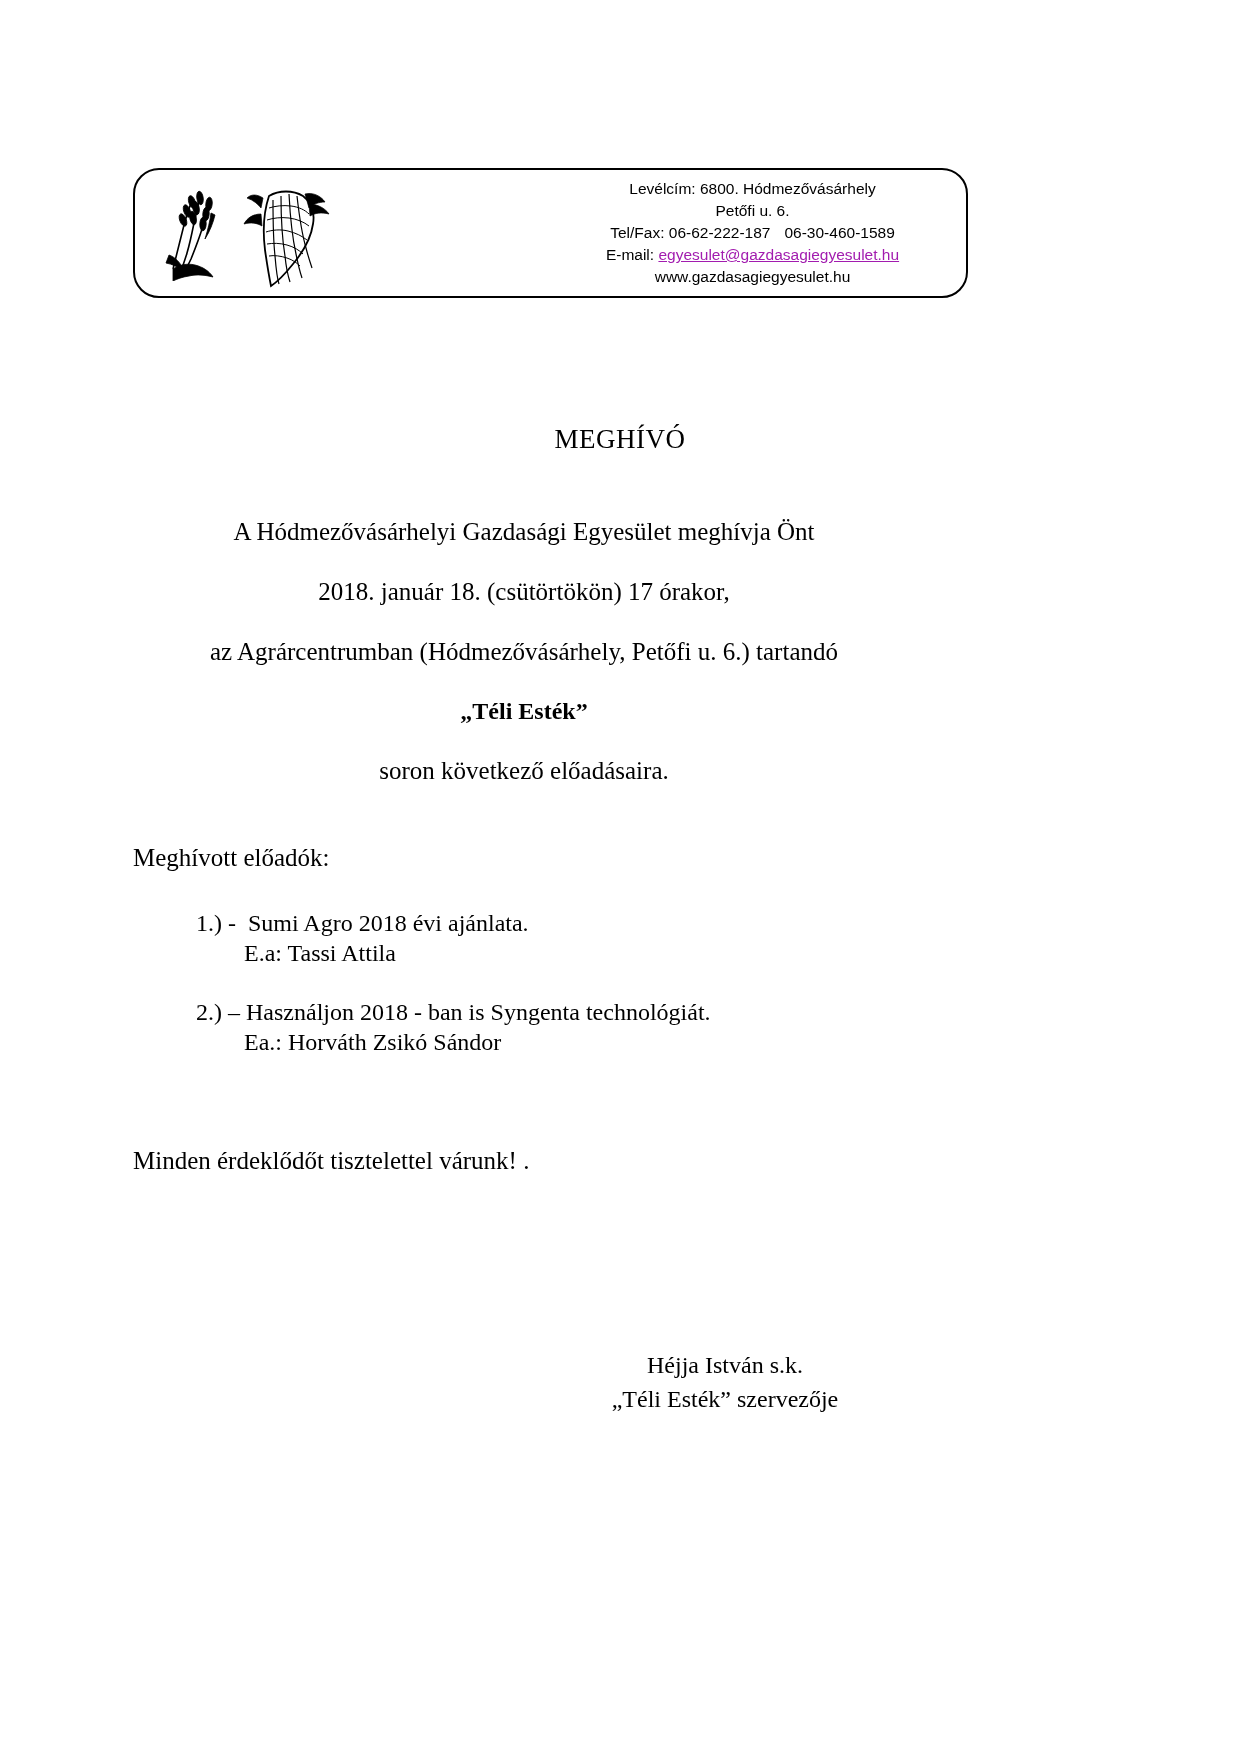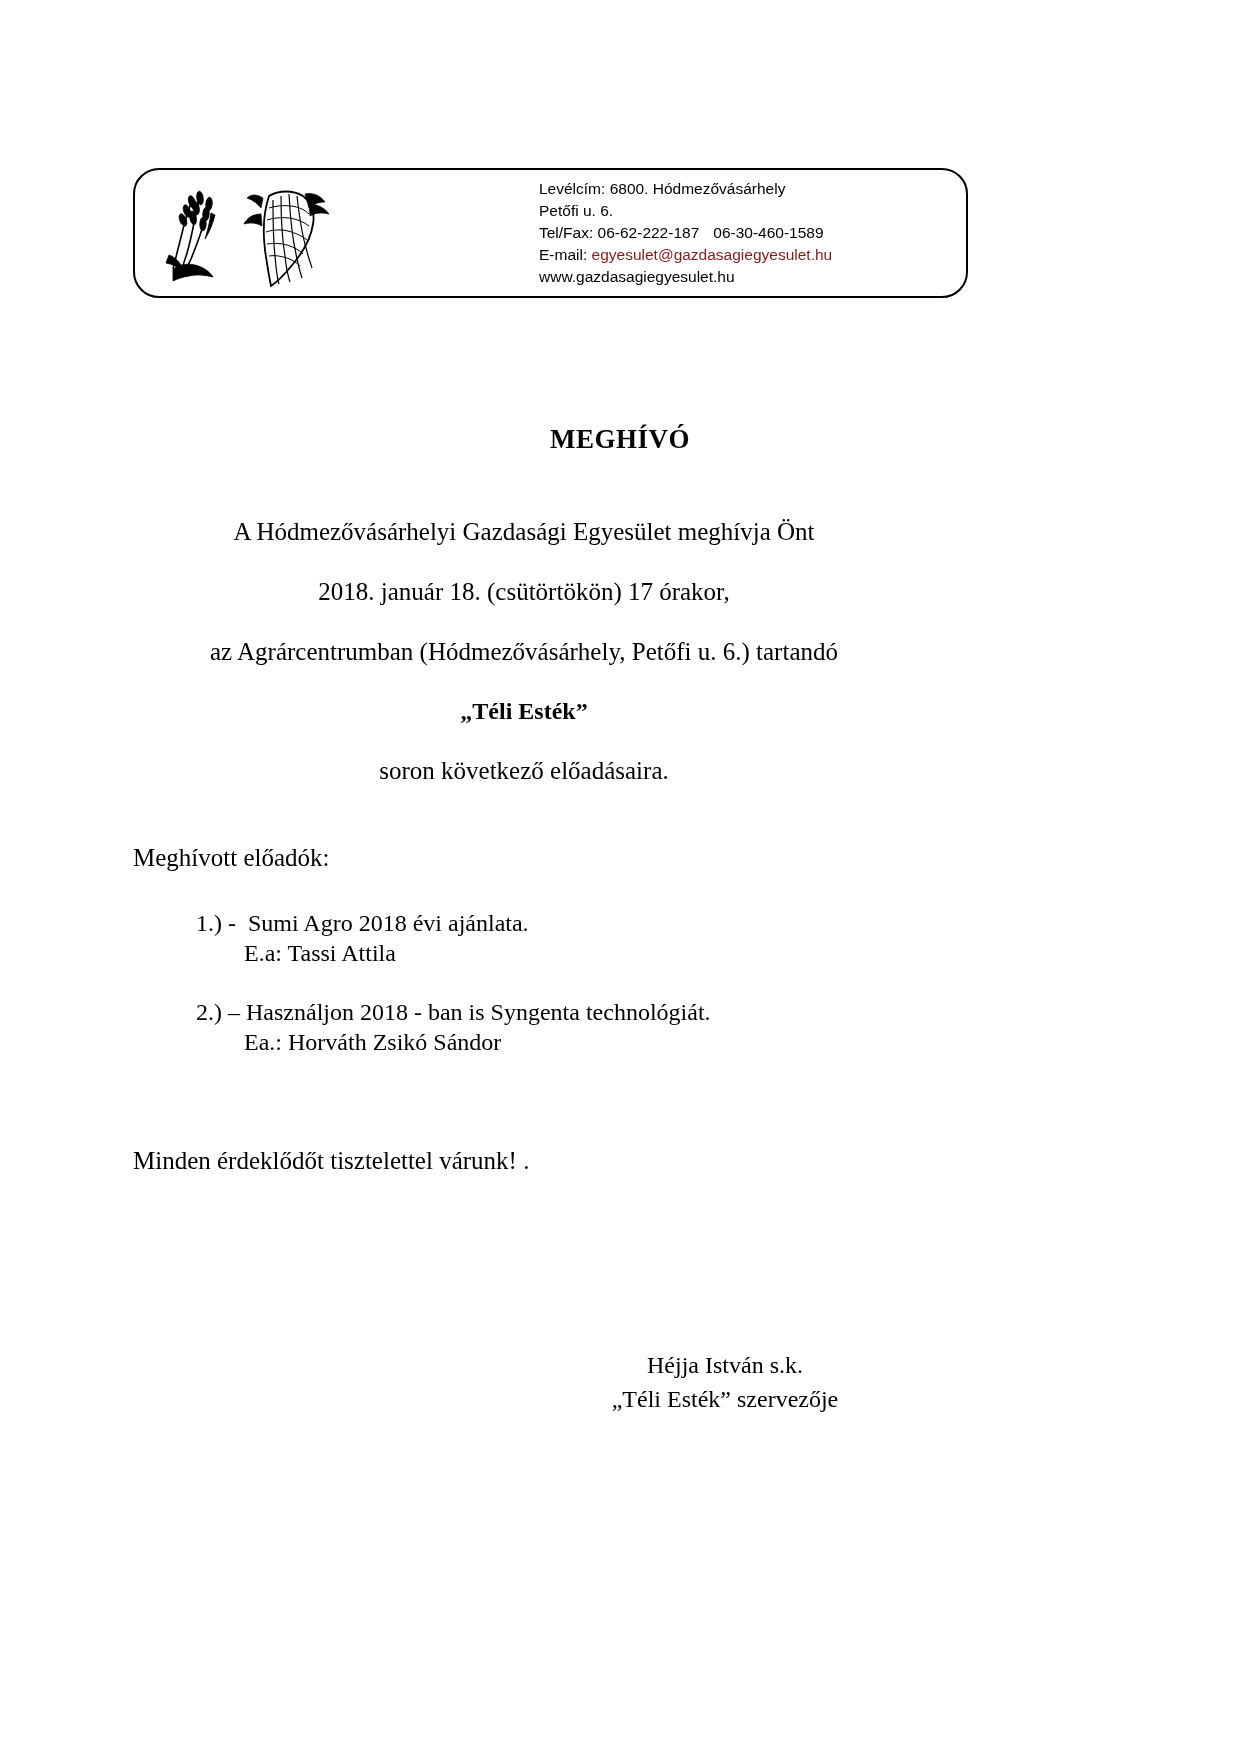--- a/index.html
+++ b/index.html
@@ -72,44 +72,45 @@
   .corn-mid {
     width: 92px;
     height: 104px;
     flex: 0 0 auto;
     margin-left: 6px;
     margin-top: 6px;
   }
 
   .lh-contact {
     flex: 1 1 auto;
-    text-align: left;
+    text-align: center;
     font-family: "Liberation Sans", "DejaVu Sans", sans-serif;
     font-size: 15.5px;
     line-height: 1.42;
     padding-left: 4px;
     color: #000;
   }
   .lh-contact .line { white-space: nowrap; }
   .lh-contact a,
   .lh-contact .mail {
-    color: #7f1d1d;
+    color: #a21caf;
+    text-decoration: underline;
   }
   .phones { letter-spacing: 0px; }
   .phone-gap { display: inline-block; width: 14px; }
 
   
   .title {
     position: absolute;
     left: 0;
     top: 424px;
     width: 1240px;
     text-align: center;
     font-size: 27px;
-    font-weight: 700;
+    font-weight: 400;
     letter-spacing: 0.5px;
   }
 
   .para {
     position: absolute;
     width: 1048px;
     left: 0;
     text-align: center;
     font-size: 25px;
     line-height: 1.15;

